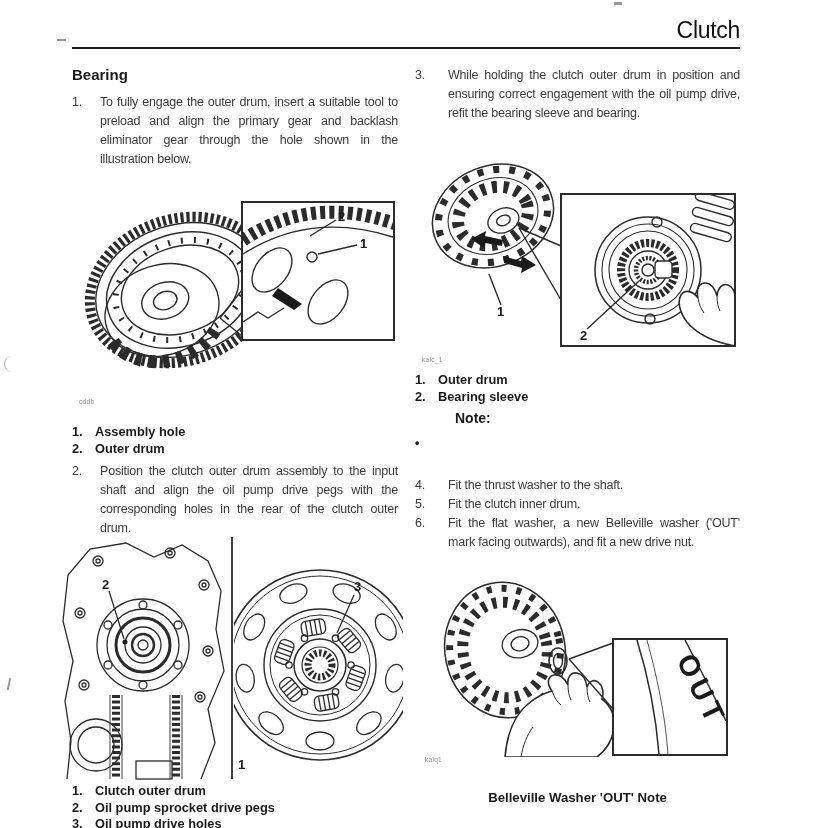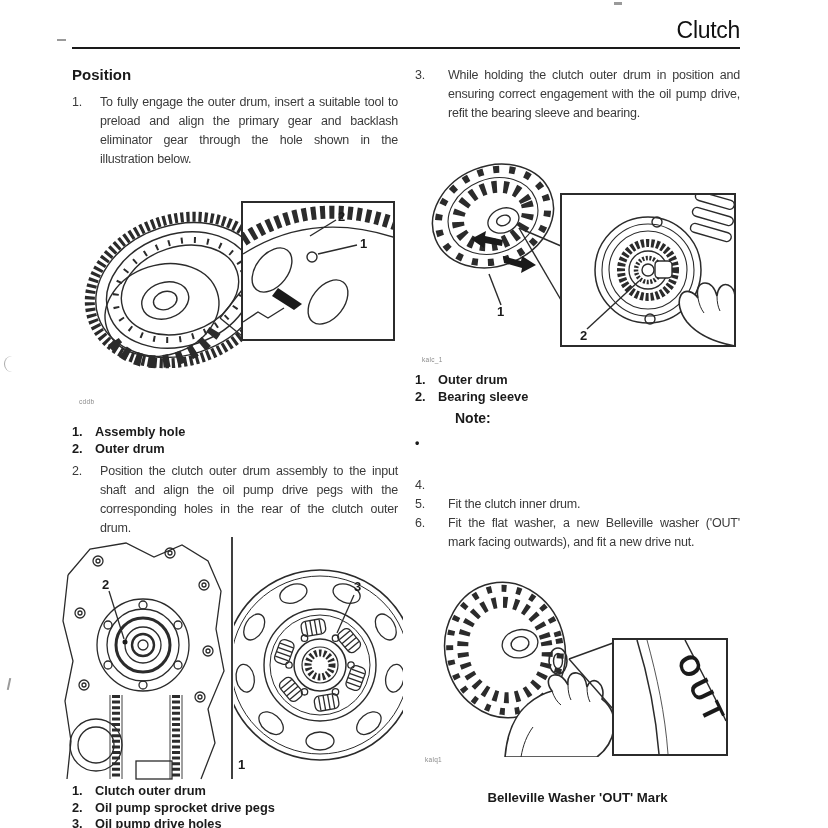--- a/index.html
+++ b/index.html
@@ -35,21 +35,21 @@
 <div class="page">
 
   <div class="abs artifact" style="left:57px;top:39px;width:9px;height:2px;"></div>
   <div class="abs artifact" style="left:614px;top:2px;width:8px;height:3px;"></div>
   <div class="abs arc-artifact" style="left:4px;top:356px;"></div>
   <div class="abs artifact" style="left:8px;top:678px;width:2px;height:12px;transform:rotate(12deg);"></div>
 
   <div class="abs hdr-title" style="right:88px;top:17px;">Clutch</div>
   <div class="abs rule" style="left:72px;top:47px;width:668px;"></div>
 
-  <div class="abs sec-head" style="left:72px;top:66px;">Position</div>
+  <div class="abs sec-head" style="left:72px;top:66px;">Bearing</div>
 
   <div class="abs step" style="left:72px;top:93px;width:326px;">
     <span class="num">1.</span>
     <span class="txt">To fully engage the outer drum, insert a suitable tool to preload and align the primary gear and backlash eliminator gear through the hole shown in the illustration below.</span>
   </div>
 
   <div class="abs" style="left:72px;top:190px;width:326px;height:205px;">
     <svg width="326" height="205" viewBox="0 0 326 205">
       <defs>
           <clipPath id="f1clip">
@@ -323,20 +323,21 @@
   </div>
 
   <div class="abs notehead" style="left:415px;top:410px;margin-left:40px;">Note:</div>
 
   <div class="abs bullet" style="left:415px;top:434px;width:325px;">
     <span class="num">•</span>
   </div>
 
   <div class="abs step rcol" style="left:415px;top:476px;width:325px;">
     <span class="num">4.</span>
+    <span class="txt">Fit the thrust washer to the shaft.</span>
   </div>
   <div class="abs step rcol" style="left:415px;top:495px;width:325px;">
     <span class="num">5.</span>
     <span class="txt">Fit the clutch inner drum.</span>
   </div>
   <div class="abs step rcol" style="left:415px;top:514px;width:325px;">
     <span class="num">6.</span>
     <span class="txt">Fit the flat washer, a new Belleville washer ('OUT' mark facing outwards), and fit a new drive nut.</span>
   </div>
 
@@ -369,15 +370,15 @@
           <path d="M 212,83 C 224,122 231,160 234,197" stroke-width="1.5"></path>
           <path d="M 260,83 C 278,118 293,146 301,164" stroke-width="1.5"></path>
           <path d="M 222,83 C 232,120 240,156 243,197" stroke-width="0.8"></path>
           <text x="0" y="0" transform="translate(251,103) rotate(64)" style="font-size:29px;letter-spacing:5px;">OUT</text>
         </g>
       </g>
     </svg>
   </div>
   <div class="abs figcode" style="left:425px;top:756px;">kalq1</div>
 
-  <div class="abs caption" style="left:415px;top:790px;width:325px;">Belleville Washer 'OUT' Mark</div>
+  <div class="abs caption" style="left:415px;top:790px;width:325px;">Belleville Washer 'OUT' Note</div>
 
 </div>
 
 </body></html>

